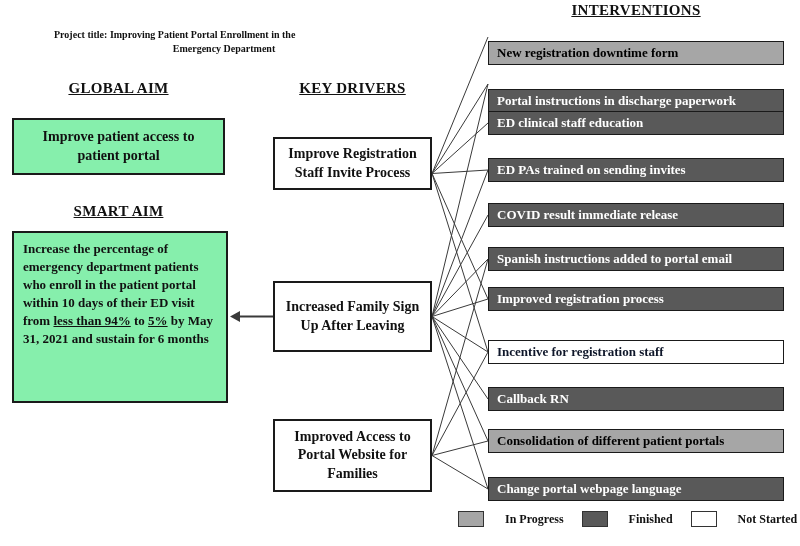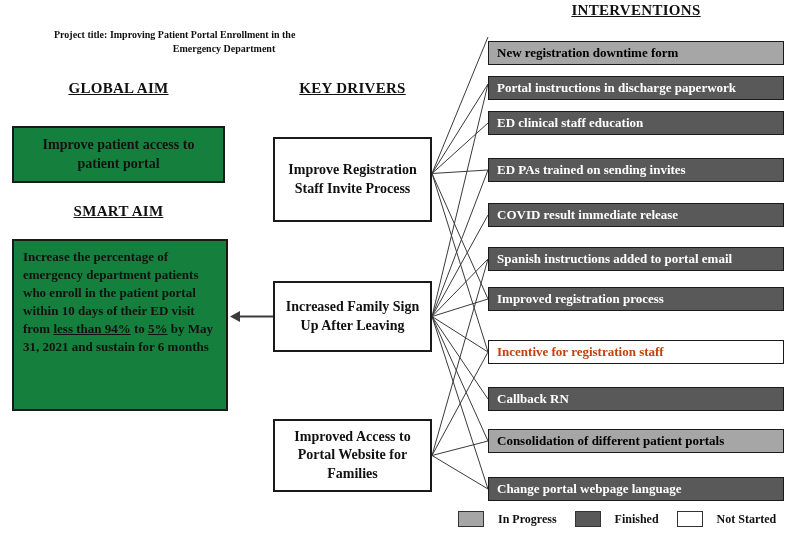--- a/index.html
+++ b/index.html
@@ -41,22 +41,21 @@
   }
   #h-interventions { left: 488px; top: 2px;  width: 296px; }
   #h-global-aim    { left: 12px;  top: 80px; width: 213px; }
   #h-key-drivers   { left: 273px; top: 80px; width: 159px; }
   #h-smart-aim     { left: 12px;  top: 203px; width: 213px; }
   
   .aim-box {
     position: absolute;
     border: 2px solid #1a1a1a;
     box-sizing: border-box;
-    background: #15803d;
-    margin-top: 8px;
+    background: #86efac;
   }
   #global-aim-box {
     left: 12px; top: 118px; width: 213px; height: 57px;
     display: flex; align-items: center; justify-content: center;
     text-align: center; font-size: 14px; line-height: 1.3;
     padding: 2px 14px;
   }
   #smart-aim-box {
     left: 12px; top: 231px; width: 216px; height: 172px;
     font-size: 13px; line-height: 1.38;
@@ -69,58 +68,58 @@
     position: absolute;
     left: 273px; width: 159px;
     border: 2px solid #1a1a1a;
     box-sizing: border-box;
     display: flex; align-items: center; justify-content: center;
     text-align: center;
     font-size: 14px; line-height: 1.3;
     padding: 2px 10px;
     background: #fff;
   }
-  #drivers .driver-box:nth-child(1) { top: 137px; height: 85px; }
+  #drivers .driver-box:nth-child(1) { top: 137px; height: 53px; }
   #drivers .driver-box:nth-child(2) { top: 281px; height: 71px; }
   #drivers .driver-box:nth-child(3) { top: 419px; height: 73px; justify-content: flex-end; }
   
   .bar {
     position: absolute;
     left: 488px; width: 296px; height: 24px;
     border: 1px solid #1a1a1a;
     box-sizing: border-box;
     display: flex; align-items: center;
     padding-left: 8px;
     font-size: 13px;
     white-space: nowrap;
     overflow: hidden;
   }
   .bar[data-status="in-progress"] { background: #a6a6a6; color: #000; }
   .bar[data-status="finished"]    { background: #595959; color: #fff; }
-  .bar[data-status="not-started"] { background: #ffffff; color: #c2410c; }
+  .bar[data-status="not-started"] { background: #ffffff; color: #0f172a; }
   #interventions .bar:nth-child(1)  { top: 25px; margin-top: 16px; }
-  #interventions .bar:nth-child(2)  { top: 76px; }
+  #interventions .bar:nth-child(2)  { top: 89px; }
   #interventions .bar:nth-child(3)  { top: 111px; }
   #interventions .bar:nth-child(4)  { top: 158px; }
   #interventions .bar:nth-child(5)  { top: 203px; }
   #interventions .bar:nth-child(6)  { top: 247px; }
   #interventions .bar:nth-child(7)  { top: 287px; }
   #interventions .bar:nth-child(8)  { top: 340px; }
   #interventions .bar:nth-child(9)  { top: 387px; align-items: center; }
   #interventions .bar:nth-child(10) { top: 429px; }
   #interventions .bar:nth-child(11) { top: 477px; }
   
   #legend {
     position: absolute;
     left: 458px; top: 511px;
     display: flex; align-items: center;
     gap: 18px;
     font-size: 12px;
   }
-  .legend-item { display: flex; align-items: center; gap: 14px; }
+  .legend-item { display: flex; align-items: center; gap: 21px; }
   .swatch {
     display: inline-block;
     width: 26px; height: 16px;
     border: 1px solid #333;
     box-sizing: border-box;
   }
   .swatch[data-status="in-progress"] { background: #a6a6a6; }
   .swatch[data-status="finished"]    { background: #595959; }
   .swatch[data-status="not-started"] { background: #ffffff; }
 </style>

